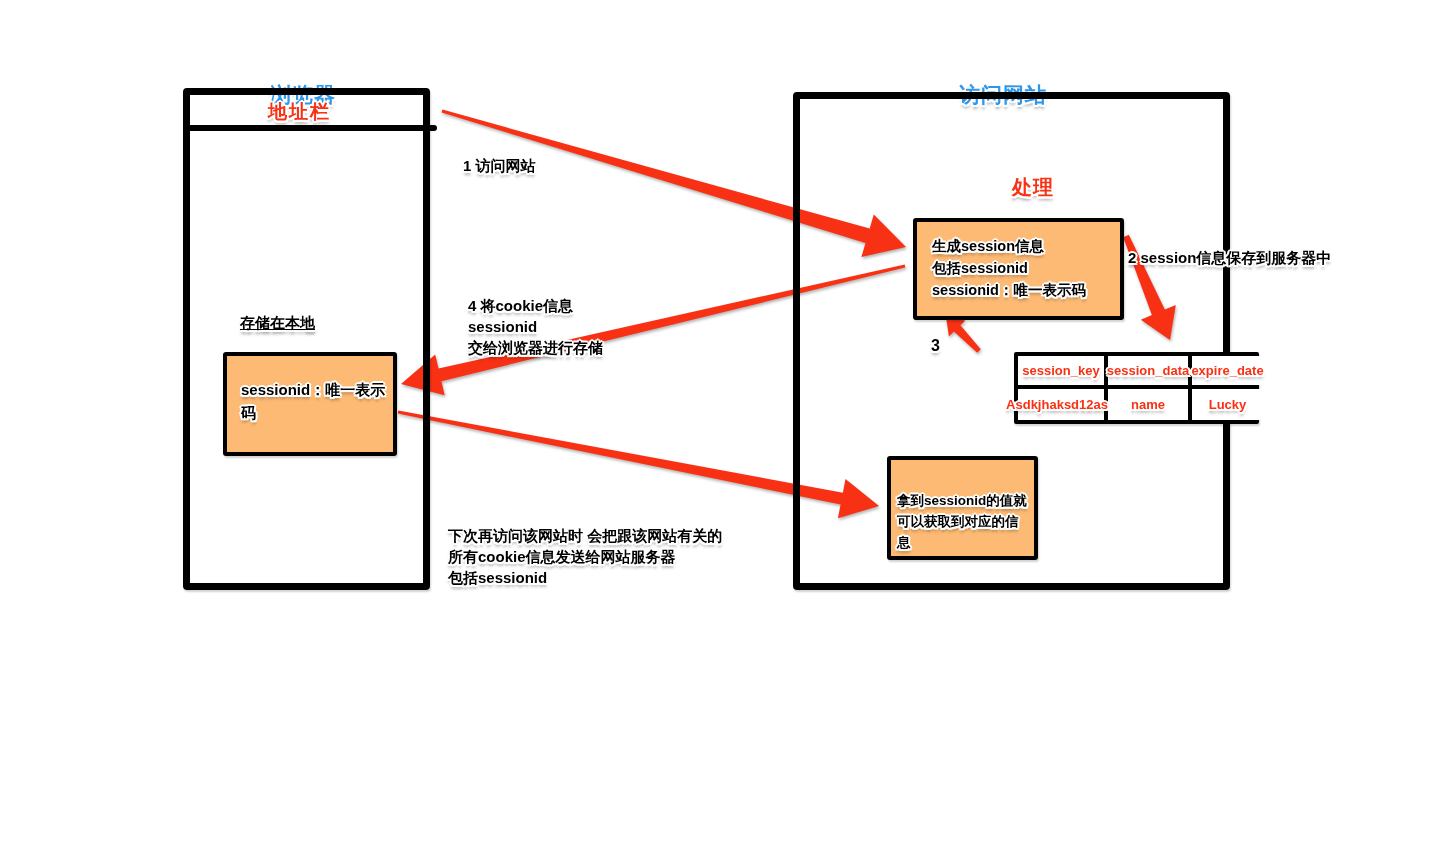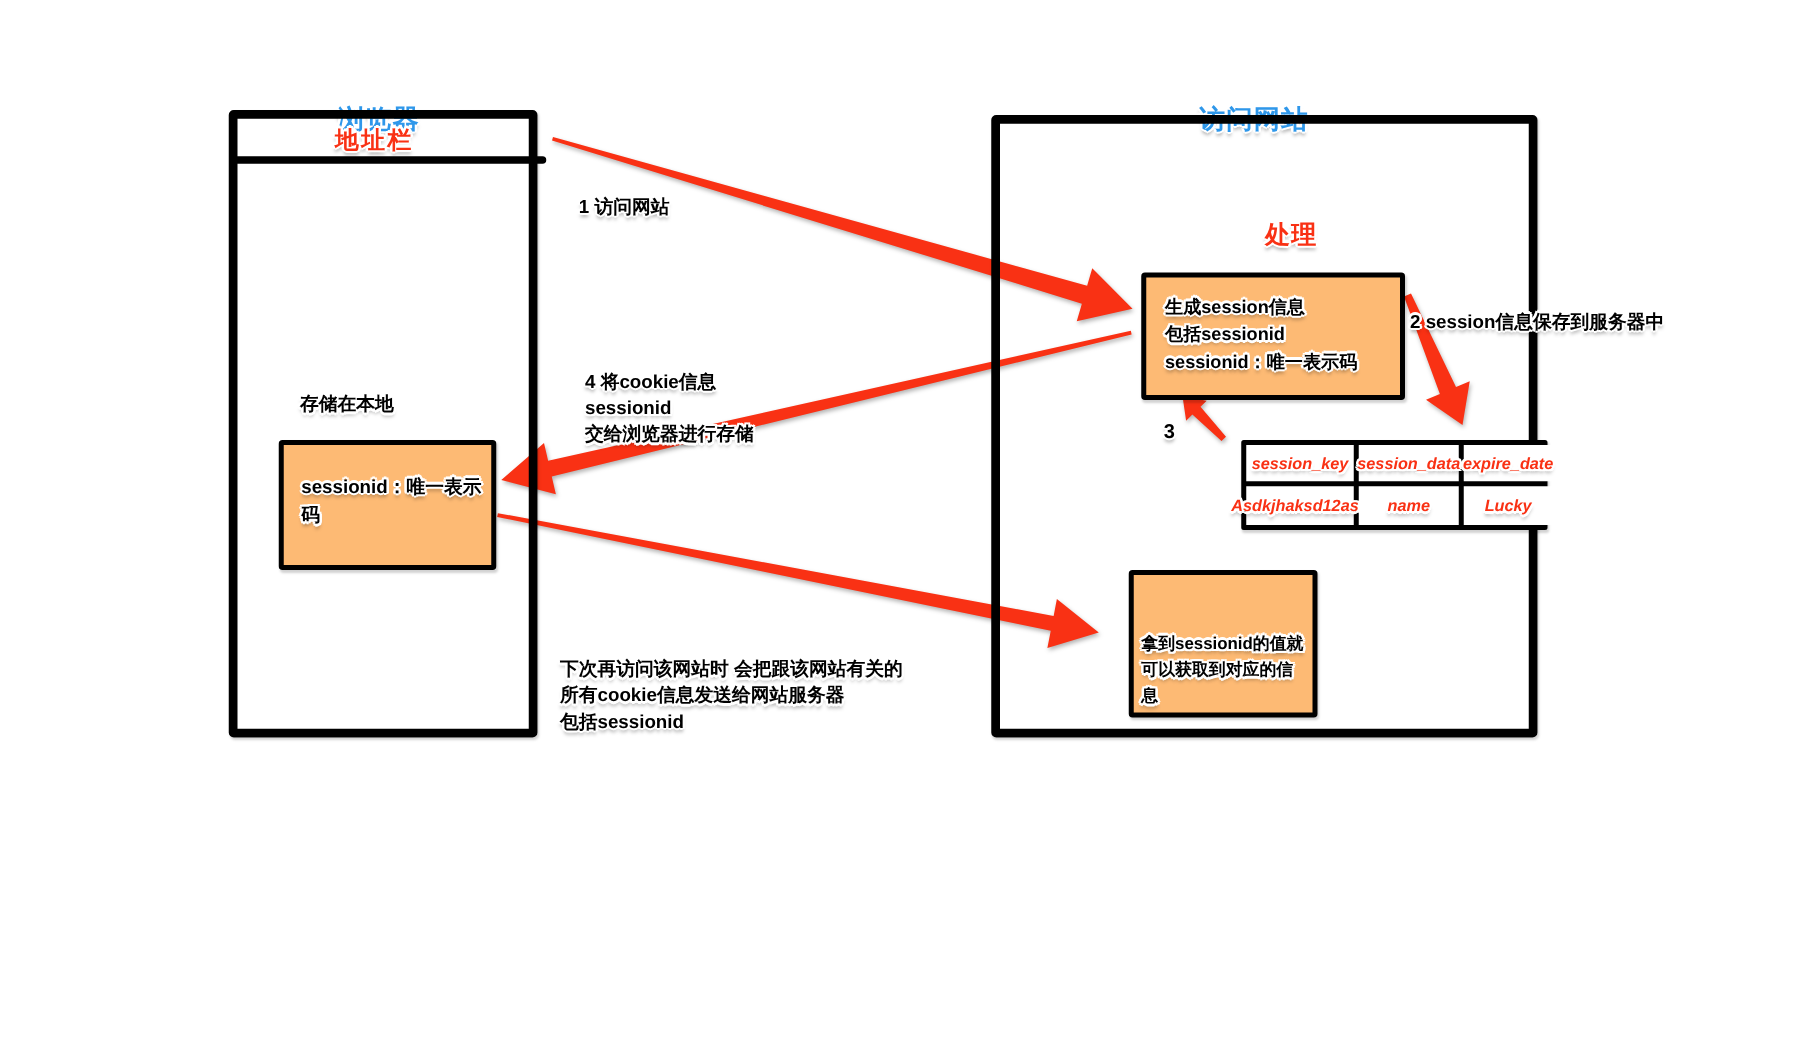--- a/index.html
+++ b/index.html
@@ -52,44 +52,44 @@
 
   <div class="abs title ow" style="left:303px;top:33px;">浏览器</div>
   <div class="abs title ow" style="left:1003px;top:33px;">访问网站</div>
 
   <div class="abs bigbox" style="left:183px;top:88px;width:233px;height:488px;"></div>
 
   <div class="abs" style="left:187px;top:125px;width:250px;height:6px;background:var(--ink);border-radius:3px;"></div>
 
   <div class="abs ow redtxt" style="left:183px;top:99px;width:233px;text-align:center;font-size:19px;letter-spacing:2px;">地址栏</div>
 
-  <div class="abs ow" style="left:240px;top:314px;font-size:15px;white-space:nowrap;">存储在本地</div>
+  <div class="abs ow" style="left:240px;top:314px;font-size:15px;white-space:nowrap;text-decoration:underline;">存储在本地</div>
 
   <div class="abs blackbox ow" style="left:223px;top:352px;width:148px;height:74px;padding:22px 4px 0 14px;box-sizing:content-box;font-size:15px;line-height:23px;">sessionid：唯一表示码</div>
 
   <div class="abs bigbox" style="left:793px;top:92px;width:423px;height:484px;"></div>
 
   <div class="abs ow redtxt" style="left:1012px;top:174px;font-size:20px;letter-spacing:1px;white-space:nowrap;">处理</div>
 
   <div class="abs blackbox slines ow" style="left:913px;top:218px;width:184px;height:72px;padding:13px 4px 9px 15px;font-size:14.5px;line-height:22px;">
     <div>生成session信息</div>
     <div>包括sessionid</div>
     <div>sessionid：唯一表示码</div>
   </div>
 
-  <div class="abs blackbox stable" style="left:993px;top:352px;width:237px;height:64px;padding:0;border-radius:2px;font-style:italic;">
+  <div class="abs blackbox stable" style="left:1014px;top:352px;width:237px;height:64px;padding:0;border-radius:2px;">
     <div class="cell ow">session_key</div>
     <div class="cell ow">session_data</div>
     <div class="cell ow">expire_date</div>
     <div class="cell ow">Asdkjhaksd12asd</div>
     <div class="cell ow">name</div>
     <div class="cell ow">Lucky</div>
   </div>
 
-  <div class="abs blackbox ow" style="left:887px;top:456px;width:134px;height:60px;padding:44px 3px 6px 6px;font-size:13.5px;line-height:21px;margin-left:16px;">拿到sessionid的值就可以获取到对应的信息</div>
+  <div class="abs blackbox ow" style="left:887px;top:456px;width:134px;height:60px;padding:30px 3px 6px 6px;font-size:13.5px;line-height:21px;">拿到sessionid的值就可以获取到对应的信息</div>
 
   <div class="abs note ow" style="left:463px;top:155px;">1 访问网站</div>
 
   <div class="abs note ow" style="left:1128px;top:247px;">2 session信息保存到服务器中</div>
 
   <div class="abs note ow" style="left:931px;top:335px;font-size:16px;">3</div>
 
   <div class="abs note ow" style="left:468px;top:295px;">
     <div>4 将cookie信息</div>
     <div>sessionid</div>

